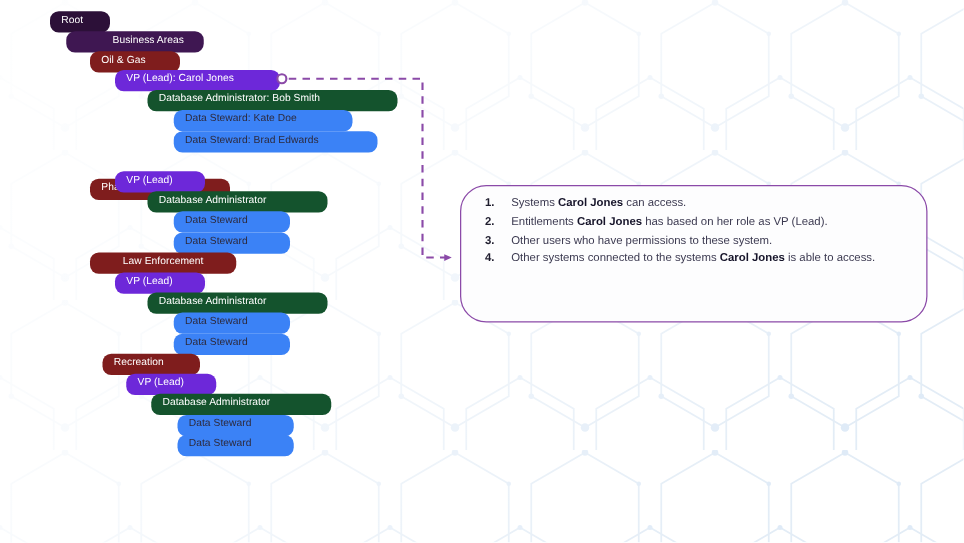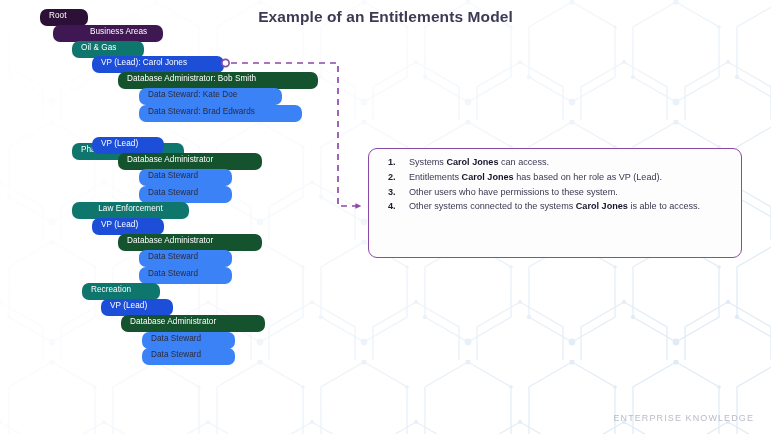--- a/index.html
+++ b/index.html
@@ -35,37 +35,37 @@
     line-height:13px;
     border-radius:7px;
     font-size:8.2px;
     white-space:nowrap;
     padding:0 9px;
     box-sizing:border-box;
     letter-spacing:.05px;
   }
   .lvl-root{background:#2c1038;color:#ffffff;}
   .lvl-ba{background:#3f1752;color:#ffffff;padding-left:37px;}
-  .lvl-cat{background:#0f766e;color:#ffffff;}
-  .lvl-vp{background:#1d4ed8;color:#ffffff;}
+  .lvl-cat{background:#7f1d1d;color:#ffffff;}
+  .lvl-vp{background:#6d28d9;color:#ffffff;}
   .lvl-dba{background:#14532d;color:#ffffff;}
   .lvl-ds{background:#3b82f6;color:#2d2a3d;}
 
   
   #connector{position:absolute;left:0;top:0;z-index:6;pointer-events:none;}
 
   
   #callout{
     position:absolute;
     left:368px;top:148px;
     width:374px;height:110px;
     box-sizing:border-box;
     background:#fdfdfe;
     border:1.6px solid #8b4aa8;
-    border-radius:9px;
+    border-radius:21px;
     z-index:5;
     padding:7px 12px 7px 10px;
   }
   #callout ol{
     margin:0;padding:0;list-style:none;
     counter-reset:cnum;
   }
   #callout li{
     position:relative;
     counter-increment:cnum;
@@ -120,21 +120,20 @@
       <linearGradient id="hexfade" x1="0" y1="0" x2="1" y2="0.55">
         <stop offset="0" stop-color="#fff" stop-opacity="0.96"></stop>
         <stop offset="0.42" stop-color="#fff" stop-opacity="0.80"></stop>
         <stop offset="1" stop-color="#fff" stop-opacity="0.12"></stop>
       </linearGradient>
     </defs>
     <rect x="0" y="0" width="771" height="434" fill="url(#hexpat)"></rect>
     <rect x="0" y="0" width="771" height="434" fill="url(#hexfade)"></rect>
   </svg>
 
-  <div id="title">Example of an Entitlements Model</div>
 
   <div id="tree">
       <div class="pill lvl-root" style="left: 40px; top: 9px; width: 48px;">Root</div>
       <div class="pill lvl-ba" style="left: 53px; top: 25px; width: 110px;">Business Areas</div>
       <div class="pill lvl-cat" style="left: 72px; top: 41px; width: 72px;">Oil &amp; Gas</div>
       <div class="pill lvl-vp" style="left: 92px; top: 56px; width: 132px;">VP (Lead): Carol Jones</div>
       <div class="pill lvl-dba" style="left: 118px; top: 72px; width: 200px;">Database Administrator: Bob Smith</div>
       <div class="pill lvl-ds" style="left: 139px; top: 88px; width: 143px;">Data Steward: Kate Doe</div>
       <div class="pill lvl-ds" style="left: 139px; top: 105px; width: 163px;">Data Steward: Brad Edwards</div>
       <div class="pill lvl-cat" style="left: 72px; top: 121px; width: 112px; margin-top: 22px;">Pharmaceuticals</div>
@@ -166,15 +165,14 @@
 
   <div id="callout">
     <ol>
         <li><span>Systems </span><b>Carol Jones</b><span> can access.</span></li>
         <li><span>Entitlements </span><b>Carol Jones</b><span> has based on her role as VP (Lead).</span></li>
         <li><span>Other users who have permissions to these system.</span></li>
         <li><span>Other systems connected to the systems </span><b>Carol Jones</b><span> is able to access.</span></li>
       </ol>
   </div>
 
-  <div id="footer">ENTERPRISE KNOWLEDGE</div>
 
 </div>
 
 </body></html>

